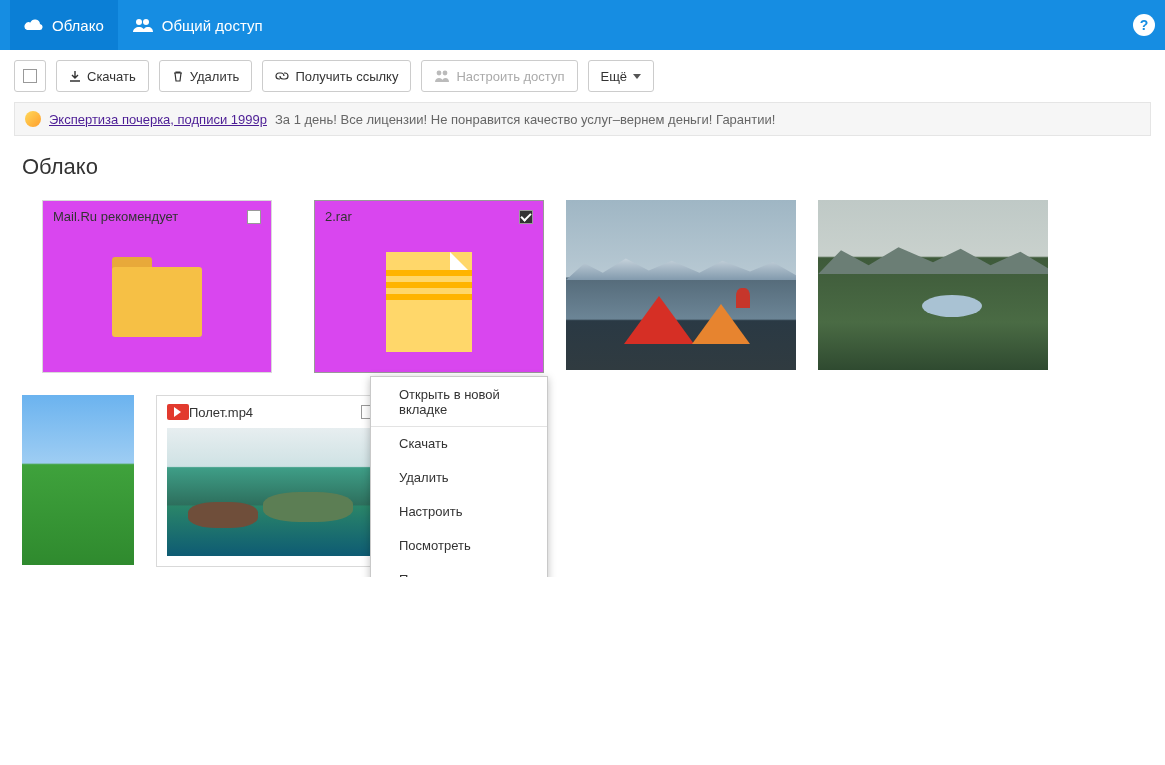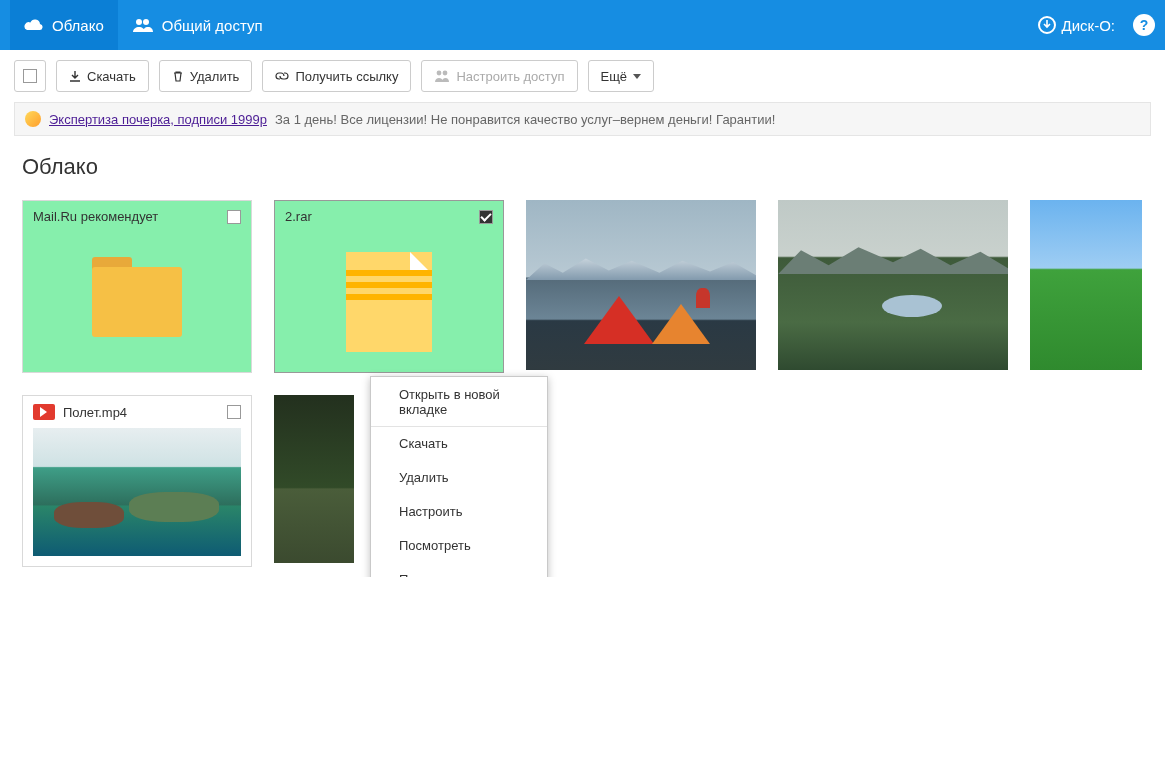--- a/index.html
+++ b/index.html
@@ -23,21 +23,21 @@
   
   .adbar { margin: 0 14px; background: #f6f6f6; border:1px solid #e5e5e5; padding: 8px 10px; font-size: 13px; color: #666; display:flex; align-items:center; gap:8px;}
   .adbar a { color: #4c1d95; text-decoration: underline; }
   .quill { width:16px; height:16px; border-radius:50%; background: linear-gradient(135deg,#ffd95a,#ff9e2c); display:inline-block; position:relative;}
   
   
   .page-title { padding: 18px 22px 10px; font-size: 22px; font-weight: normal; color:#333;}
   
   
   .grid { padding: 10px 22px; display: flex; flex-wrap: wrap; gap: 22px; align-items: flex-start;}
-  .card { border:1px solid #d9d9d9; width: 230px; position: relative; background:#86efac;}
+  .card { border:1px solid #d9d9d9; width: 230px; position: relative; background:#d946ef;margin-left:20px;}
   .card-header { display:flex; align-items:center; justify-content:space-between; padding: 8px 10px; font-size:13px;}
   .card-check { width:14px; height:14px; border:1px solid #999; display:inline-block; background:#fff;}
   .card-check.checked { background:#333; position:relative;}
   .card-check.checked::after{ content:""; position:absolute; left:3px; top:0px; width:4px; height:8px; border:solid #fff; border-width:0 2px 2px 0; transform:rotate(45deg);}
   .folder-body { height: 140px; display:flex; align-items:center; justify-content:center;}
   .folder { width: 90px; height: 70px; position: relative;}
   .folder::before { content:""; position:absolute; top:-10px; left:0; width:40px; height:14px; background:#e8a93a; border-radius:3px 3px 0 0;}
   .folder::after { content:""; position:absolute; inset:0; background:#f6c045; border-radius:3px;}
   .card.selected { border-color:#999; }
   .rar-body { height: 140px; display:flex; align-items:center; justify-content:center; overflow:hidden;}
@@ -62,21 +62,21 @@
   .scene-grass { background: linear-gradient(to bottom,#6bb3ef 0%, #9ecdf3 40%, #3fa23c 41%, #2f8a2e 100%); }
   .scene-grass-snip { width:112px !important; }
   
   .scene-coast { background: linear-gradient(to bottom,#e7eef0 0%, #cfe2e4 30%, #3f9e87 31%, #2d6f5d 60%, #2a8569 61%, #0e5b73 100%); position:relative;}
   .island{position:absolute; left:10%; top:58%; width:70px; height:26px; background:#6f4e3a; border-radius:40%;}
   .island2{position:absolute; left:46%; top:50%; width:90px; height:30px; background:#5c7e54; border-radius:40%;}
   
   .scene-forest { background: linear-gradient(to bottom,#23301e 0%, #314a28 55%, #4a5d3a 56%, #3b4a2f 100%); width: 80px !important;}
   
   .video-card { border:1px solid #d9d9d9; width:230px;}
-  .video-header{ display:flex; align-items:center; gap:8px; padding:8px 10px; font-size:13px;}
+  .video-header{ display:flex; align-items:center; padding:8px 10px; font-size:13px;}
   .video-badge{ width:22px; height:16px; background:#e23a2e; border-radius:2px; position:relative; display:inline-block;}
   .video-badge::after{content:"";position:absolute;left:7px;top:3px;border-left:7px solid #fff;border-top:5px solid transparent;border-bottom:5px solid transparent;}
   .video-thumb{ height:128px; margin:0 10px 10px; }
   
   
   .ctxmenu { position:absolute; left:370px; top:240px; width:178px; background:#fff; border:1px solid #c9c9c9; box-shadow:0 2px 8px rgba(0,0,0,0.25); z-index:50; font-size:13px;}
   .ctxmenu .mi { padding: 9px 28px; cursor:pointer; color:#333; border-top:1px solid transparent;}
   .ctxmenu .mi.sep { border-top:1px solid #e3e3e3;}
   .ctxmenu .mi.disabled { color:#b5b5b5; cursor:default;}
   .ctxmenu .mi.hl { background:#8f8f8f; color:#fff;}
@@ -106,28 +106,20 @@
     <span class="ic">
       <svg width="22" height="14" viewBox="0 0 22 14">
           <circle cx="7" cy="4" r="3" fill="#fff"></circle>
           <circle cx="14" cy="4" r="3" fill="#fff"></circle>
           <path fill="#fff" d="M1 14c0-3 3-5 6-5s6 2 6 5zM11 14c0-3 2-5 5-5s5 2 5 5z"></path>
         </svg>
     </span>
     <span>Общий доступ</span>
   </div>
   <div class="topbar-right">
-    <div class="topbar-item" style="padding:0 6px; gap:6px;">
-      <span class="circle-i">
-        <svg width="10" height="10" viewBox="0 0 10 10">
-            <path d="M5 0v7M2 4l3 3 3-3" stroke="#fff" stroke-width="1.6" fill="none"></path>
-          </svg>
-      </span>
-      <span>Диск-О:</span>
-    </div>
     <span class="help">?</span>
   </div>
 </div>
 
 <div class="toolbar">
   <button class="btn checkboxbtn">
     <span class="checkbox-empty"></span>
   </button>
   <button class="btn">
     <span class="ic">

